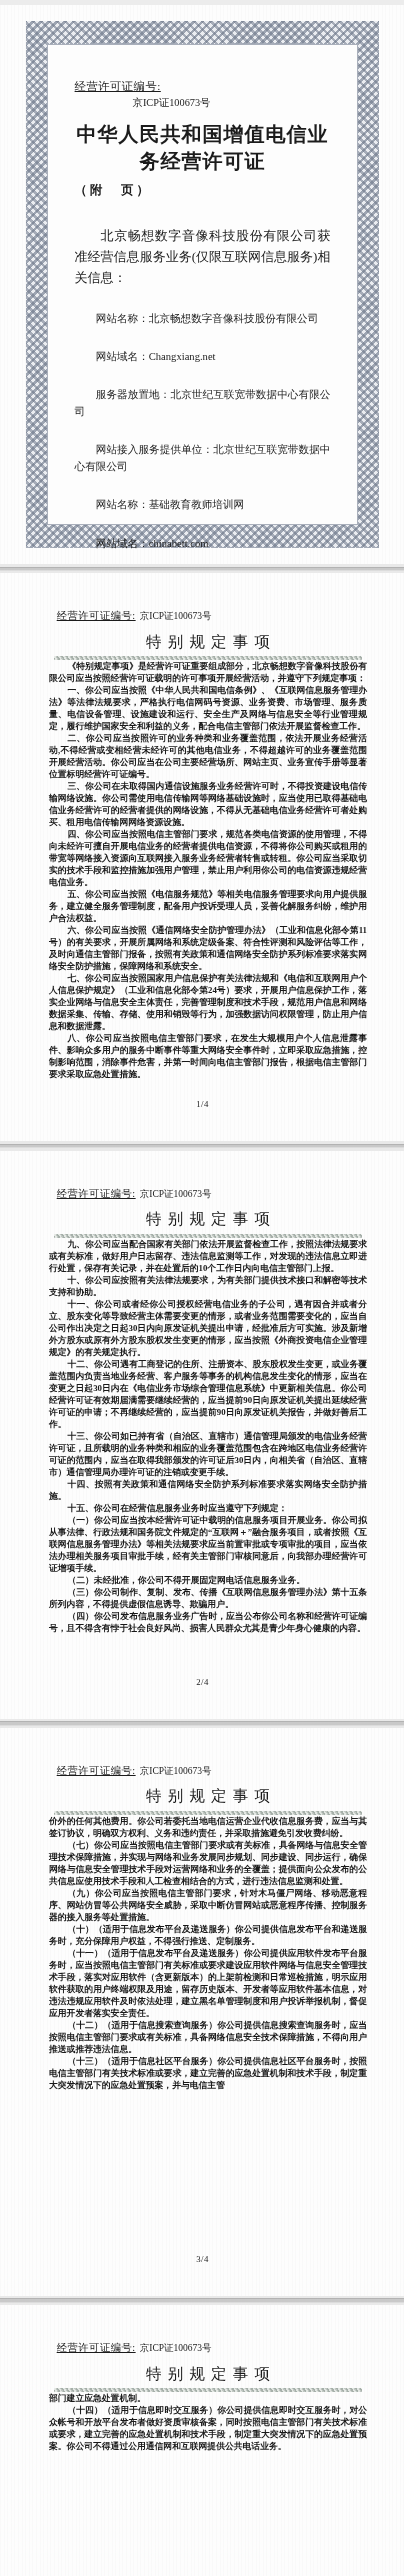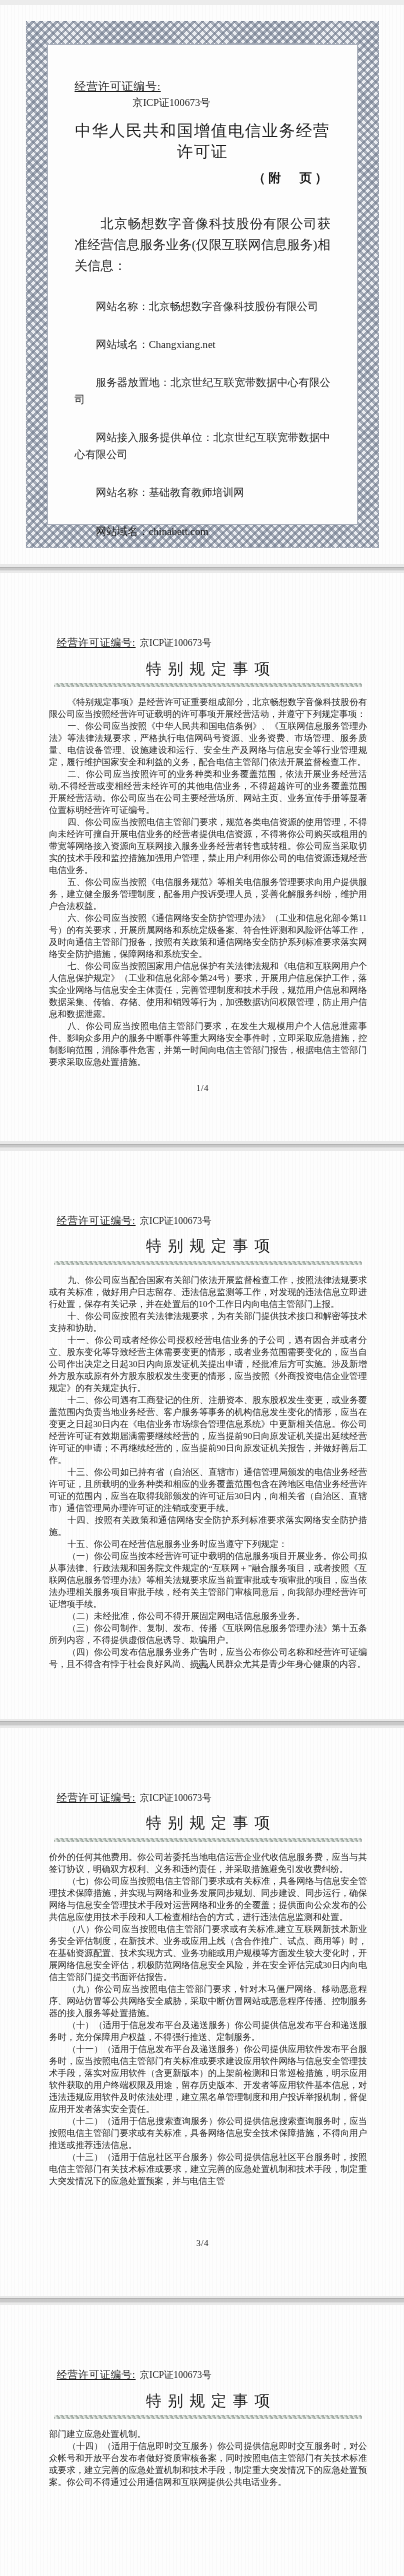--- a/index.html
+++ b/index.html
@@ -17,44 +17,44 @@
   .cover { height:559px; }
   .cert-frame { margin:15.5px 26px 0; height:527px; padding:23px 20.6px;
     background-color:#cdd2da;
     background-image:
       repeating-linear-gradient(45deg, rgba(110,120,138,.55) 0 2.6px, rgba(255,255,255,0) 2.6px 5.7px),
       repeating-linear-gradient(-45deg, rgba(110,120,138,.5) 0 2.6px, rgba(236,238,242,.95) 2.6px 5.7px);
   }
   .cert-inner { background:#fdfdfd; height:100%; padding:34px 27px 15.5px; border:0.5px solid #a9afbb; }
   .lic-label { font-size:11.3px; letter-spacing:0.5px;text-decoration:underline; }
   .lic-value-line { font-size:10.3px; margin:2.1px 0 0 58px; }
-  .cert-title { font-size:16px; font-weight:normal; text-align:center; margin-top:11.3px; letter-spacing:1px; }
-  .cert-subtitle { font-size:12.4px; font-weight:bold; text-align:right; margin-top:7.2px; letter-spacing:3.1px; }
+  .cert-title { font-size:20px; font-weight:bold; text-align:center; margin-top:11.3px; letter-spacing:1px; }
+  .cert-subtitle { font-size:12.4px; font-weight:bold; text-align:left; margin-top:7.2px; letter-spacing:3.1px; }
   .cover-intro { font-size:13px; line-height:1.6; margin-top:27px; text-indent:2em;
                  text-align:justify; word-break:break-all; }
   .entries { margin-top:13.4px; }
   .entry { font-size:10.6px; line-height:1.55; margin-bottom:8.8px; text-indent:2em;
            text-align:justify; word-break:break-all;margin-top:22px; }
 
   
   .std { height:568px; padding:0 38px 0 49px; }
   .std.last { height:567px; }
-  .std-header { padding-top:63px; margin-left:7.7px; }
+  .std-header { padding-top:36px; margin-left:7.7px; }
   .std .lic-label { font-size:10.3px; }
   .std .lic-num { font-size:9.5px; margin-left:4.1px; }
   .special-title { font-size:15.5px; font-weight:normal; text-align:center; letter-spacing:6.2px;
                    margin-top:8.2px; text-indent:6.2px; }
   .squiggle { height:4.1px; margin:3.6px 5.2px 0;
     background-image:repeating-linear-gradient(60deg, #97a29b 0 1.5px, #dfe4df 1.5px 3.1px, #b6beb8 3.1px 4.1px);
     border-radius:1px; opacity:.85; }
-  .std-body { margin-top:9px; }
+  .std-body { margin-top:0;font-weight:bold; }
   .para { font-size:8.8px; line-height:12px; text-indent:2.1em; text-align:justify;
           word-break:break-all; color:#191919; }
   .para.noindent { text-indent:0; }
-  .pagenum { position:absolute; left:0; right:0; bottom:48px; text-align:center;
+  .pagenum { position:absolute; left:0; right:0; bottom:32px; text-align:center;
              font-size:8.8px; letter-spacing:0.5px; color:#222; }
 </style>
 </head>
 <body>
 
 <div class="canvas">
   <div class="topgap"></div>
 
   <section class="page cover">
     <div class="cert-frame">
@@ -90,20 +90,21 @@
     <div class="std-header">
       <span class="lic-label">经营许可证编号:</span><span class="lic-num">京ICP证100673号</span>
     </div>
     <h2 class="special-title">特别规定事项</h2>
     <div class="squiggle"></div>
     <div class="std-body">
 
     <p class="para">《特别规定事项》是经营许可证重要组成部分，北京畅想数字音像科技股份有限公司应当按照经营许可证载明的许可事项开展经营活动，并遵守下列规定事项：</p>
         <p class="para">一、你公司应当按照《中华人民共和国电信条例》、《互联网信息服务管理办法》等法律法规要求，严格执行电信网码号资源、业务资费、市场管理、服务质量、电信设备管理、设施建设和运行、安全生产及网络与信息安全等行业管理规定，履行维护国家安全和利益的义务，配合电信主管部门依法开展监督检查工作。</p>
         <p class="para">二、你公司应当按照许可的业务种类和业务覆盖范围，依法开展业务经营活动,不得经营或变相经营未经许可的其他电信业务，不得超越许可的业务覆盖范围开展经营活动。你公司应当在公司主要经营场所、网站主页、业务宣传手册等显著位置标明经营许可证编号。</p>
+        <p class="para">三、你公司在未取得国内通信设施服务业务经营许可时，不得投资建设电信传输网络设施。你公司需使用电信传输网等网络基础设施时，应当使用已取得基础电信业务经营许可的经营者提供的网络设施，不得从无基础电信业务经营许可者处购买、租用电信传输网网络资源设施。</p>
         <p class="para">四、你公司应当按照电信主管部门要求，规范各类电信资源的使用管理，不得向未经许可擅自开展电信业务的经营者提供电信资源，不得将你公司购买或租用的带宽等网络接入资源向互联网接入服务业务经营者转售或转租。你公司应当采取切实的技术手段和监控措施加强用户管理，禁止用户利用你公司的电信资源违规经营电信业务。</p>
         <p class="para">五、你公司应当按照《电信服务规范》等相关电信服务管理要求向用户提供服务，建立健全服务管理制度，配备用户投诉受理人员，妥善化解服务纠纷，维护用户合法权益。</p>
         <p class="para">六、你公司应当按照《通信网络安全防护管理办法》（工业和信息化部令第11号）的有关要求，开展所属网络和系统定级备案、符合性评测和风险评估等工作，及时向通信主管部门报备，按照有关政策和通信网络安全防护系列标准要求落实网络安全防护措施，保障网络和系统安全。</p>
         <p class="para">七、你公司应当按照国家用户信息保护有关法律法规和《电信和互联网用户个人信息保护规定》（工业和信息化部令第24号）要求，开展用户信息保护工作，落实企业网络与信息安全主体责任，完善管理制度和技术手段，规范用户信息和网络数据采集、传输、存储、使用和销毁等行为，加强数据访问权限管理，防止用户信息和数据泄露。</p>
         <p class="para">八、你公司应当按照电信主管部门要求，在发生大规模用户个人信息泄露事件、影响众多用户的服务中断事件等重大网络安全事件时，立即采取应急措施，控制影响范围，消除事件危害，并第一时间向电信主管部门报告，根据电信主管部门要求采取应急处置措施。</p>
       </div>
     <div class="pagenum">1/4</div>
   </section>
 
   <div class="sep">
@@ -140,21 +141,20 @@
   <section class="page std">
     <div class="std-header">
       <span class="lic-label">经营许可证编号:</span><span class="lic-num">京ICP证100673号</span>
     </div>
     <h2 class="special-title">特别规定事项</h2>
     <div class="squiggle"></div>
     <div class="std-body">
 
     <p class="para noindent">价外的任何其他费用。你公司若委托当地电信运营企业代收信息服务费，应当与其签订协议，明确双方权利、义务和违约责任，并采取措施避免引发收费纠纷。</p>
         <p class="para">（七）你公司应当按照电信主管部门要求或有关标准，具备网络与信息安全管理技术保障措施，并实现与网络和业务发展同步规划、同步建设、同步运行，确保网络与信息安全管理技术手段对运营网络和业务的全覆盖；提供面向公众发布的公共信息应使用技术手段和人工检查相结合的方式，进行违法信息监测和处置。</p>
-        <p class="para">（八）你公司应当按照电信主管部门要求或有关标准,建立互联网新技术新业务安全评估制度，在新技术、业务或应用上线（含合作推广、试点、商用等）时，在基础资源配置、技术实现方式、业务功能或用户规模等方面发生较大变化时，开展网络信息安全评估，积极防范网络信息安全风险，并在安全评估完成30日内向电信主管部门提交书面评估报告。</p>
         <p class="para">（九）你公司应当按照电信主管部门要求，针对木马僵尸网络、移动恶意程序、网站仿冒等公共网络安全威胁，采取中断仿冒网站或恶意程序传播、控制服务器的接入服务等处置措施。</p>
         <p class="para">（十）（适用于信息发布平台及递送服务）你公司提供信息发布平台和递送服务时，充分保障用户权益，不得强行推送、定制服务。</p>
         <p class="para">（十一）（适用于信息发布平台及递送服务）你公司提供应用软件发布平台服务时，应当按照电信主管部门有关标准或要求建设应用软件网络与信息安全管理技术手段，落实对应用软件（含更新版本）的上架前检测和日常巡检措施，明示应用软件获取的用户终端权限及用途，留存历史版本、开发者等应用软件基本信息，对违法违规应用软件及时依法处理，建立黑名单管理制度和用户投诉举报机制，督促应用开发者落实安全责任。</p>
         <p class="para">（十二）（适用于信息搜索查询服务）你公司提供信息搜索查询服务时，应当按照电信主管部门要求或有关标准，具备网络信息安全技术保障措施，不得向用户推送或推荐违法信息。</p>
         <p class="para">（十三）（适用于信息社区平台服务）你公司提供信息社区平台服务时，按照电信主管部门有关技术标准或要求，建立完善的应急处置机制和技术手段，制定重大突发情况下的应急处置预案，并与电信主管</p>
       </div>
     <div class="pagenum">3/4</div>
   </section>
 
   <div class="sep">

